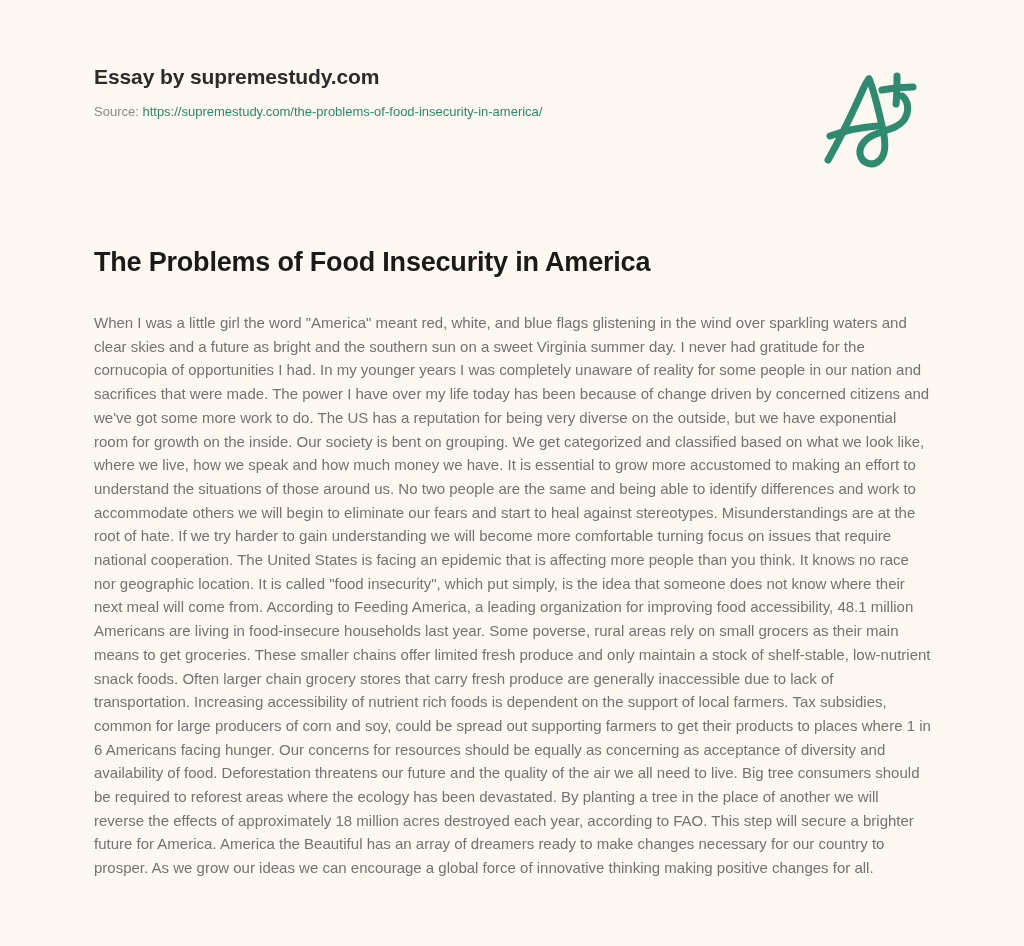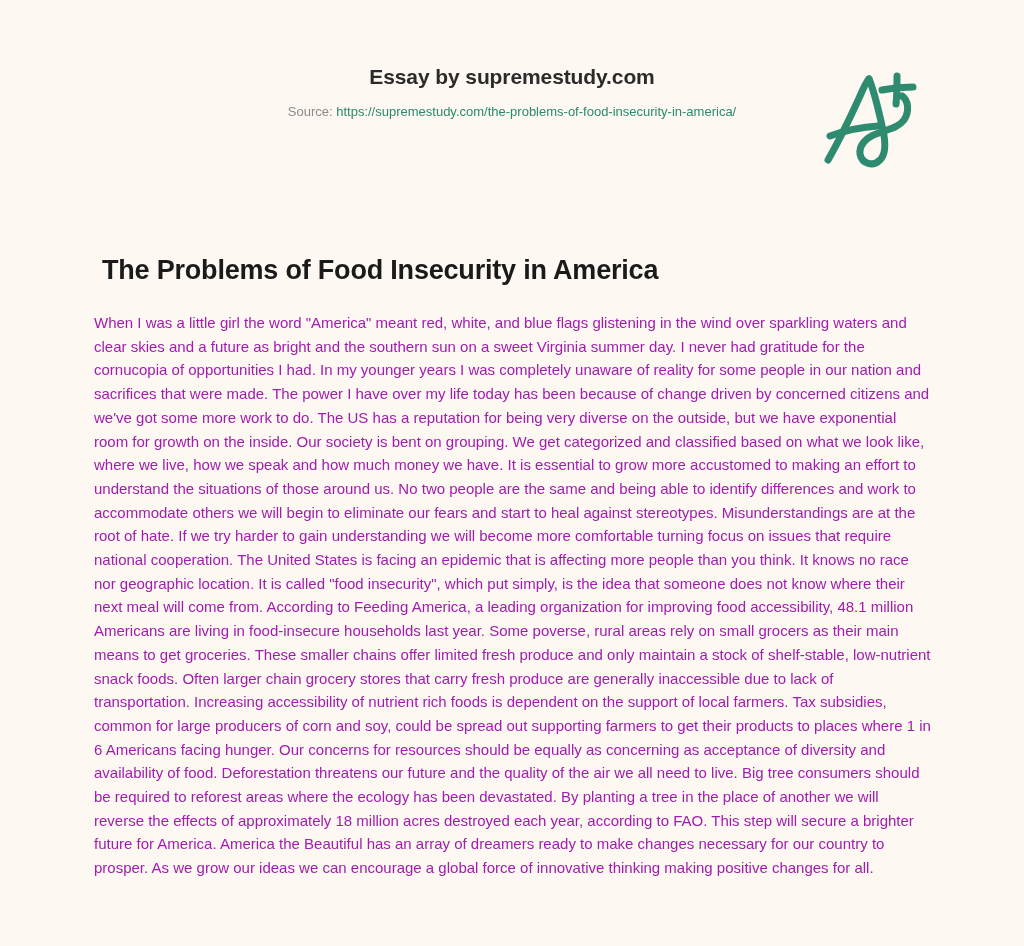--- a/index.html
+++ b/index.html
@@ -20,21 +20,20 @@
     height: 946px;
     box-sizing: border-box;
   }
 
   
   .header {
     position: absolute;
     left: 94px;
     top: 64px;
     width: 836px;
-    text-align: center;
   }
 
   .site-name {
     font-size: 21px;
     font-weight: bold;
     color: #2B2B2B;
     letter-spacing: -0.1px;
     line-height: 1.2;
     margin: 0;
     padding: 0;
@@ -74,32 +73,32 @@
   .essay-title {
     position: absolute;
     left: 94px;
     top: 246px;
     width: 836px;
     font-size: 27px;
     font-weight: bold;
     color: #1A1A1A;
     letter-spacing: -0.2px;
     line-height: 1.25;
-    margin: 8px;
+    margin: 0;
   }
 
   
   .essay-body {
     position: absolute;
     left: 94px;
     top: 311px;
     width: 838px;
     font-size: 15px;
     line-height: 23.7px;
-    color: #a21caf;
+    color: #737373;
     text-align: left;
   }
   .essay-body p {
     margin: 0 0 0 0;
   }
 </style>
 </head>
 <body>
 
 <div class="page">

